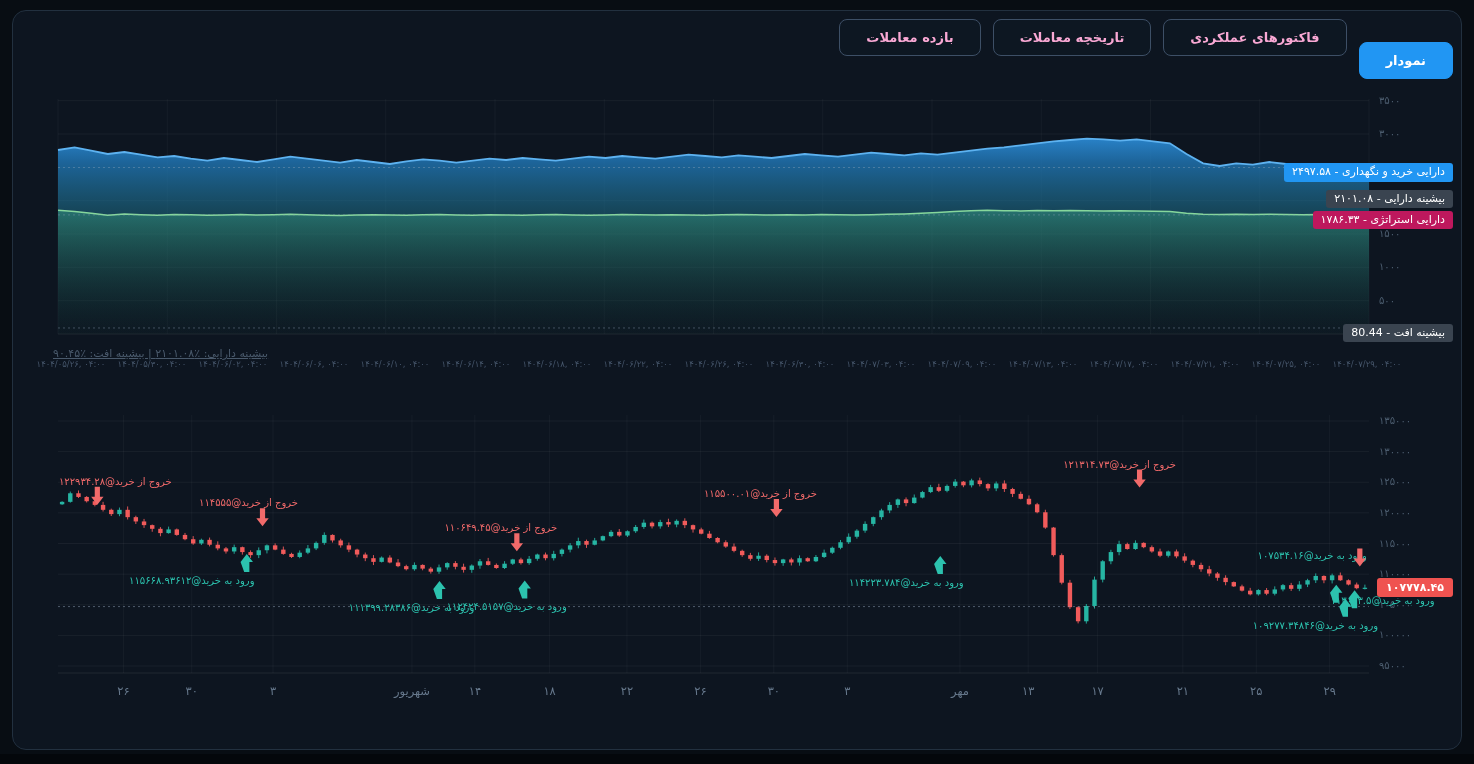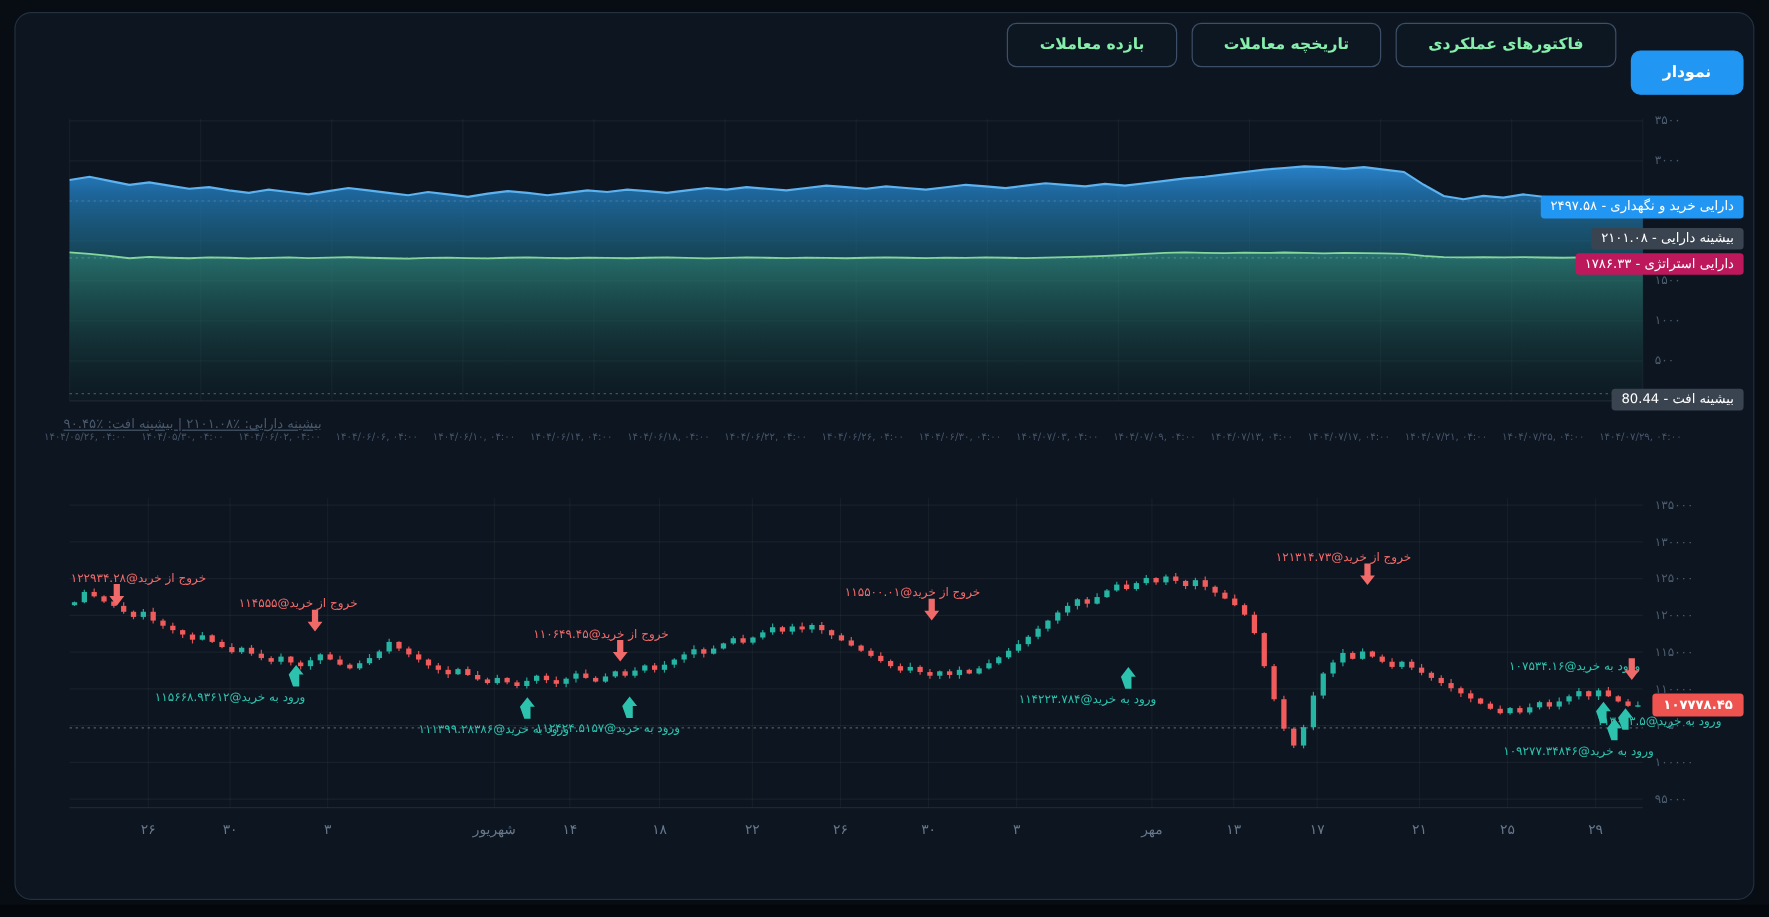--- a/index.html
+++ b/index.html
@@ -9,21 +9,21 @@
     font-family:"DejaVu Sans","Liberation Sans",sans-serif;
   }
   .panel{
     position:absolute;top:10px;left:12px;right:12px;bottom:14px;
     background:#0d1520;border:1px solid #22303f;border-radius:14px;
   }
   .bottom-strip{position:absolute;left:0;right:0;bottom:0;height:10px;background:#04070b;}
   .tabs{position:absolute;top:8px;right:8px;display:flex;gap:12px;direction:rtl;z-index:5;}
   .tab{
     height:37px;padding:0 26px;border-radius:8px;line-height:35px;
-    background:#0d1722;border:1px solid #3d4f66;color:#86efac;
+    background:#0d1722;border:1px solid #3d4f66;color:#f9a8d4;
     font-family:inherit;font-size:13px;font-weight:600;cursor:pointer;white-space:nowrap;
   }
   .tab.active{background:#2196f3;border-color:#2196f3;color:#fff;margin-top:23px;}
   svg{position:absolute;left:0;display:block;font-family:inherit;}
   #eq-svg{top:60px;width:1448px;height:310px;}
   #pr-svg{top:390px;width:1448px;height:330px;}
   .tick{fill:#4d5e70;font-size:10px;}
   .xs{fill:#45556a;font-size:8.5px;}
   .xl{fill:#66788c;font-size:11.5px;}
   .ann{font-size:10px;}

